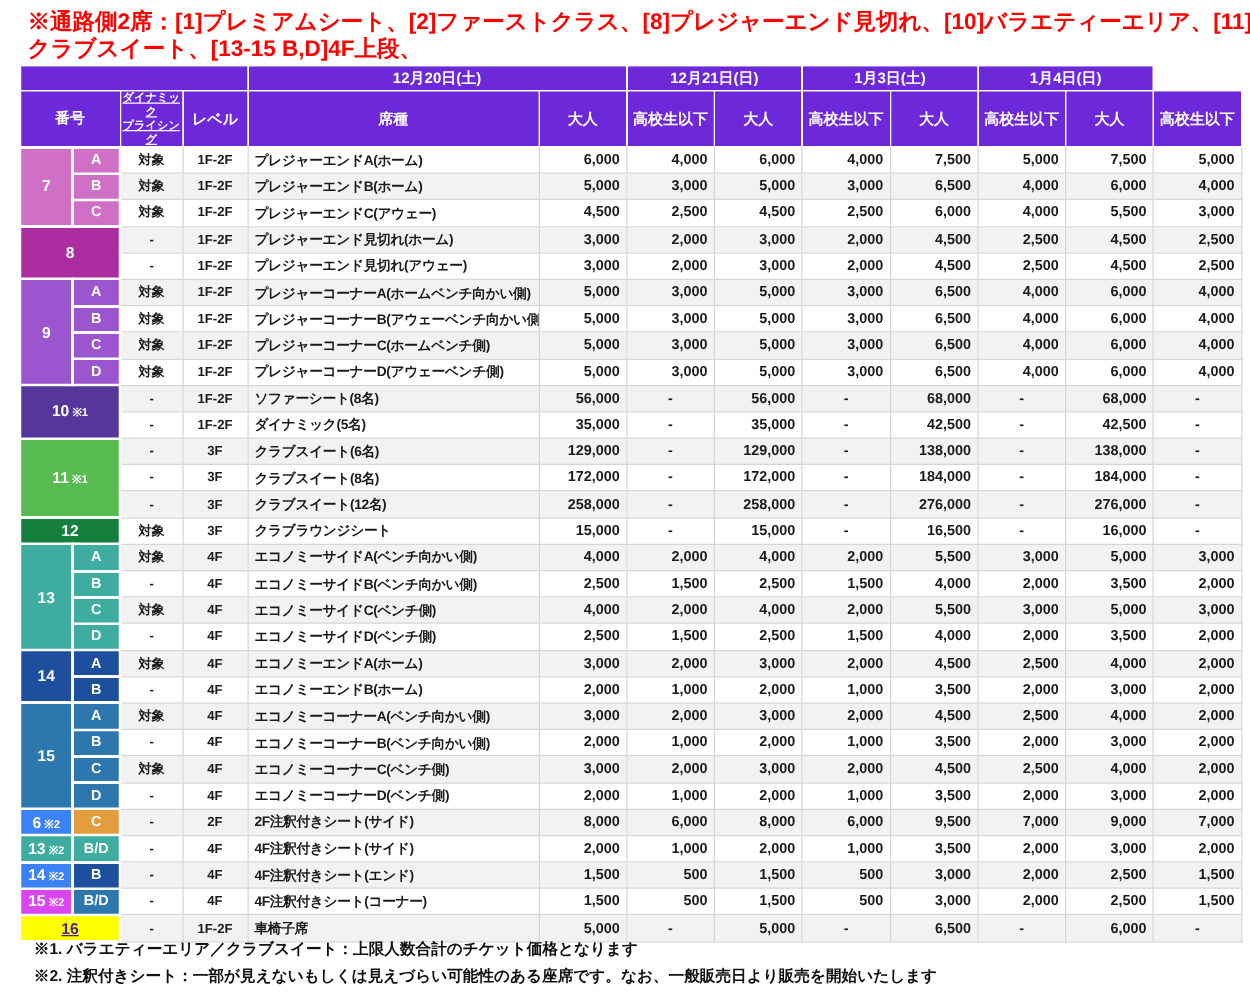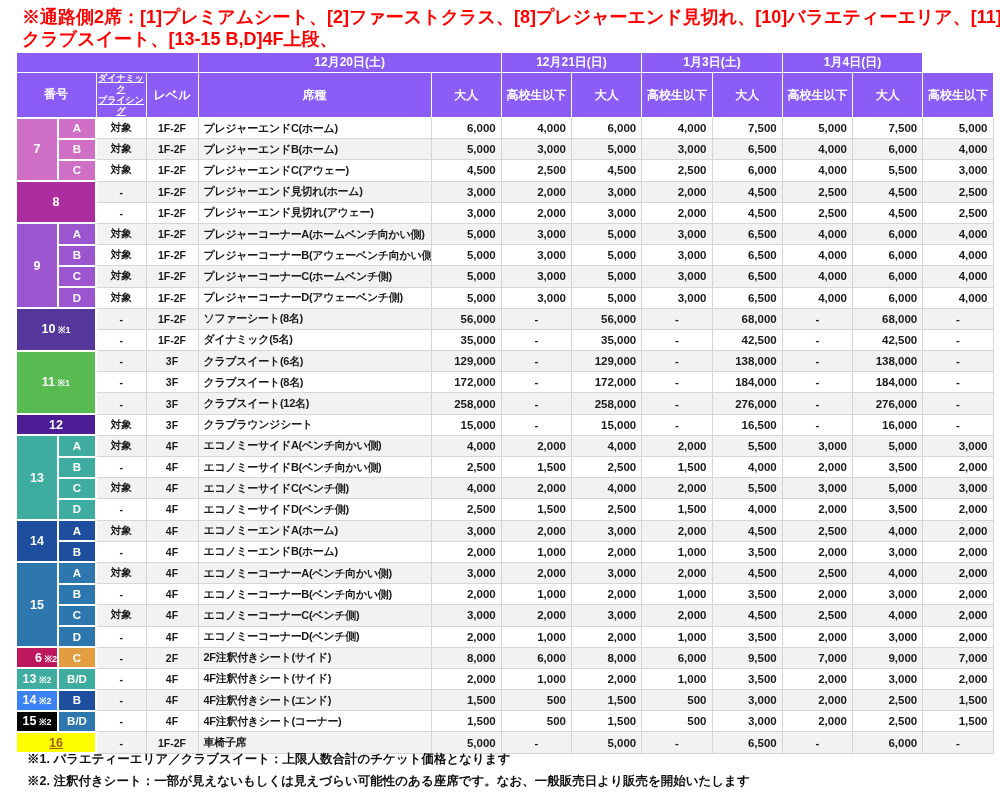--- a/index.html
+++ b/index.html
@@ -11,21 +11,21 @@
   .notes{
     position:absolute;left:22px;top:6px;width:980px;
     color:#ff0000;font-weight:bold;font-size:18px;line-height:22px;
   }
   .notes .line2{padding-left:15px;}
   #price-table{
     position:absolute;left:15px;top:52px;width:977px;
     border-collapse:collapse;table-layout:fixed;
   }
   #price-table th{
-    background:#8b5cf6;color:#ffffff;border:1px solid #ffffff;
+    background:#6d28d9;color:#ffffff;border:1px solid #ffffff;
     font-weight:bold;font-size:12px;padding:0;text-align:center;
     overflow:hidden;white-space:nowrap;
   }
   #price-table thead tr.dates-row{height:20px;}
   #price-table thead tr.labels-row{height:33px;}
   #price-table th.dp-header{font-size:9px;white-space:pre-line;line-height:11px;text-decoration:underline;}
   #price-table tbody tr{height:21.2px;}
   #price-table td{
     border:1px solid #d6d6d6;font-weight:bold;font-size:11px;color:#1a1a1a;
     padding:0 5px;overflow:hidden;white-space:nowrap;background:#ffffff;
@@ -92,21 +92,21 @@
         <th>大人</th>
         <th>高校生以下</th>
       </tr>
     </thead>
   <tbody>
       <tr class="odd">
         <td class="group-cell" rowspan="3" style="background: rgb(207, 111, 197);">7</td>
         <td class="letter-cell" style="background: rgb(207, 111, 197);">A</td>
         <td class="dp-cell">対象</td>
         <td class="level-cell">1F-2F</td>
-        <td class="seat-cell">プレジャーエンドC(ホーム)</td>
+        <td class="seat-cell">プレジャーエンドA(ホーム)</td>
         <td class="price-cell">6,000</td>
         <td class="price-cell">4,000</td>
         <td class="price-cell">6,000</td>
         <td class="price-cell">4,000</td>
         <td class="price-cell">7,500</td>
         <td class="price-cell">5,000</td>
         <td class="price-cell">7,500</td>
         <td class="price-cell">5,000</td>
       </tr>
       <tr class="even">
@@ -282,21 +282,21 @@
         <td class="price-cell">258,000</td>
         <td class="price-cell dash-cell">-</td>
         <td class="price-cell">258,000</td>
         <td class="price-cell dash-cell">-</td>
         <td class="price-cell">276,000</td>
         <td class="price-cell dash-cell">-</td>
         <td class="price-cell">276,000</td>
         <td class="price-cell dash-cell">-</td>
       </tr>
       <tr class="odd">
-        <td class="group-cell" rowspan="1" colspan="2" style="background: #4c1d95;">12</td>
+        <td class="group-cell" rowspan="1" colspan="2" style="background: #15803d;">12</td>
         <td class="dp-cell">対象</td>
         <td class="level-cell">3F</td>
         <td class="seat-cell">クラブラウンジシート</td>
         <td class="price-cell">15,000</td>
         <td class="price-cell dash-cell">-</td>
         <td class="price-cell">15,000</td>
         <td class="price-cell dash-cell">-</td>
         <td class="price-cell">16,500</td>
         <td class="price-cell dash-cell">-</td>
         <td class="price-cell">16,000</td>
@@ -439,21 +439,21 @@
         <td class="price-cell">2,000</td>
         <td class="price-cell">1,000</td>
         <td class="price-cell">2,000</td>
         <td class="price-cell">1,000</td>
         <td class="price-cell">3,500</td>
         <td class="price-cell">2,000</td>
         <td class="price-cell">3,000</td>
         <td class="price-cell">2,000</td>
       </tr>
       <tr class="even">
-        <td class="group-cell" rowspan="1" style="background: #be185d; text-align: right;">6<span class="sup"> ※2</span></td>
+        <td class="group-cell" rowspan="1" style="background: #3b82f6;">6<span class="sup"> ※2</span></td>
         <td class="letter-cell" style="background: rgb(226, 157, 62);">C</td>
         <td class="dp-cell">-</td>
         <td class="level-cell">2F</td>
         <td class="seat-cell">2F注釈付きシート(サイド)</td>
         <td class="price-cell">8,000</td>
         <td class="price-cell">6,000</td>
         <td class="price-cell">8,000</td>
         <td class="price-cell">6,000</td>
         <td class="price-cell">9,500</td>
         <td class="price-cell">7,000</td>
@@ -484,36 +484,36 @@
         <td class="price-cell">1,500</td>
         <td class="price-cell">500</td>
         <td class="price-cell">1,500</td>
         <td class="price-cell">500</td>
         <td class="price-cell">3,000</td>
         <td class="price-cell">2,000</td>
         <td class="price-cell">2,500</td>
         <td class="price-cell">1,500</td>
       </tr>
       <tr class="odd">
-        <td class="group-cell" rowspan="1" style="background: #000000;">15<span class="sup"> ※2</span></td>
+        <td class="group-cell" rowspan="1" style="background: #d946ef;">15<span class="sup"> ※2</span></td>
         <td class="letter-cell" style="background: rgb(46, 119, 174);">B/D</td>
         <td class="dp-cell">-</td>
         <td class="level-cell">4F</td>
         <td class="seat-cell">4F注釈付きシート(コーナー)</td>
         <td class="price-cell">1,500</td>
         <td class="price-cell">500</td>
         <td class="price-cell">1,500</td>
         <td class="price-cell">500</td>
         <td class="price-cell">3,000</td>
         <td class="price-cell">2,000</td>
         <td class="price-cell">2,500</td>
         <td class="price-cell">1,500</td>
       </tr>
       <tr class="even">
-        <td class="group-cell" rowspan="1" colspan="2" style="background: rgb(255, 255, 0); color: #a16207; text-decoration: underline;">16</td>
+        <td class="group-cell" rowspan="1" colspan="2" style="background: rgb(255, 255, 0); color: #4c1d95; text-decoration: underline;">16</td>
         <td class="dp-cell">-</td>
         <td class="level-cell">1F-2F</td>
         <td class="seat-cell">車椅子席</td>
         <td class="price-cell">5,000</td>
         <td class="price-cell dash-cell">-</td>
         <td class="price-cell">5,000</td>
         <td class="price-cell dash-cell">-</td>
         <td class="price-cell">6,500</td>
         <td class="price-cell dash-cell">-</td>
         <td class="price-cell">6,000</td>

